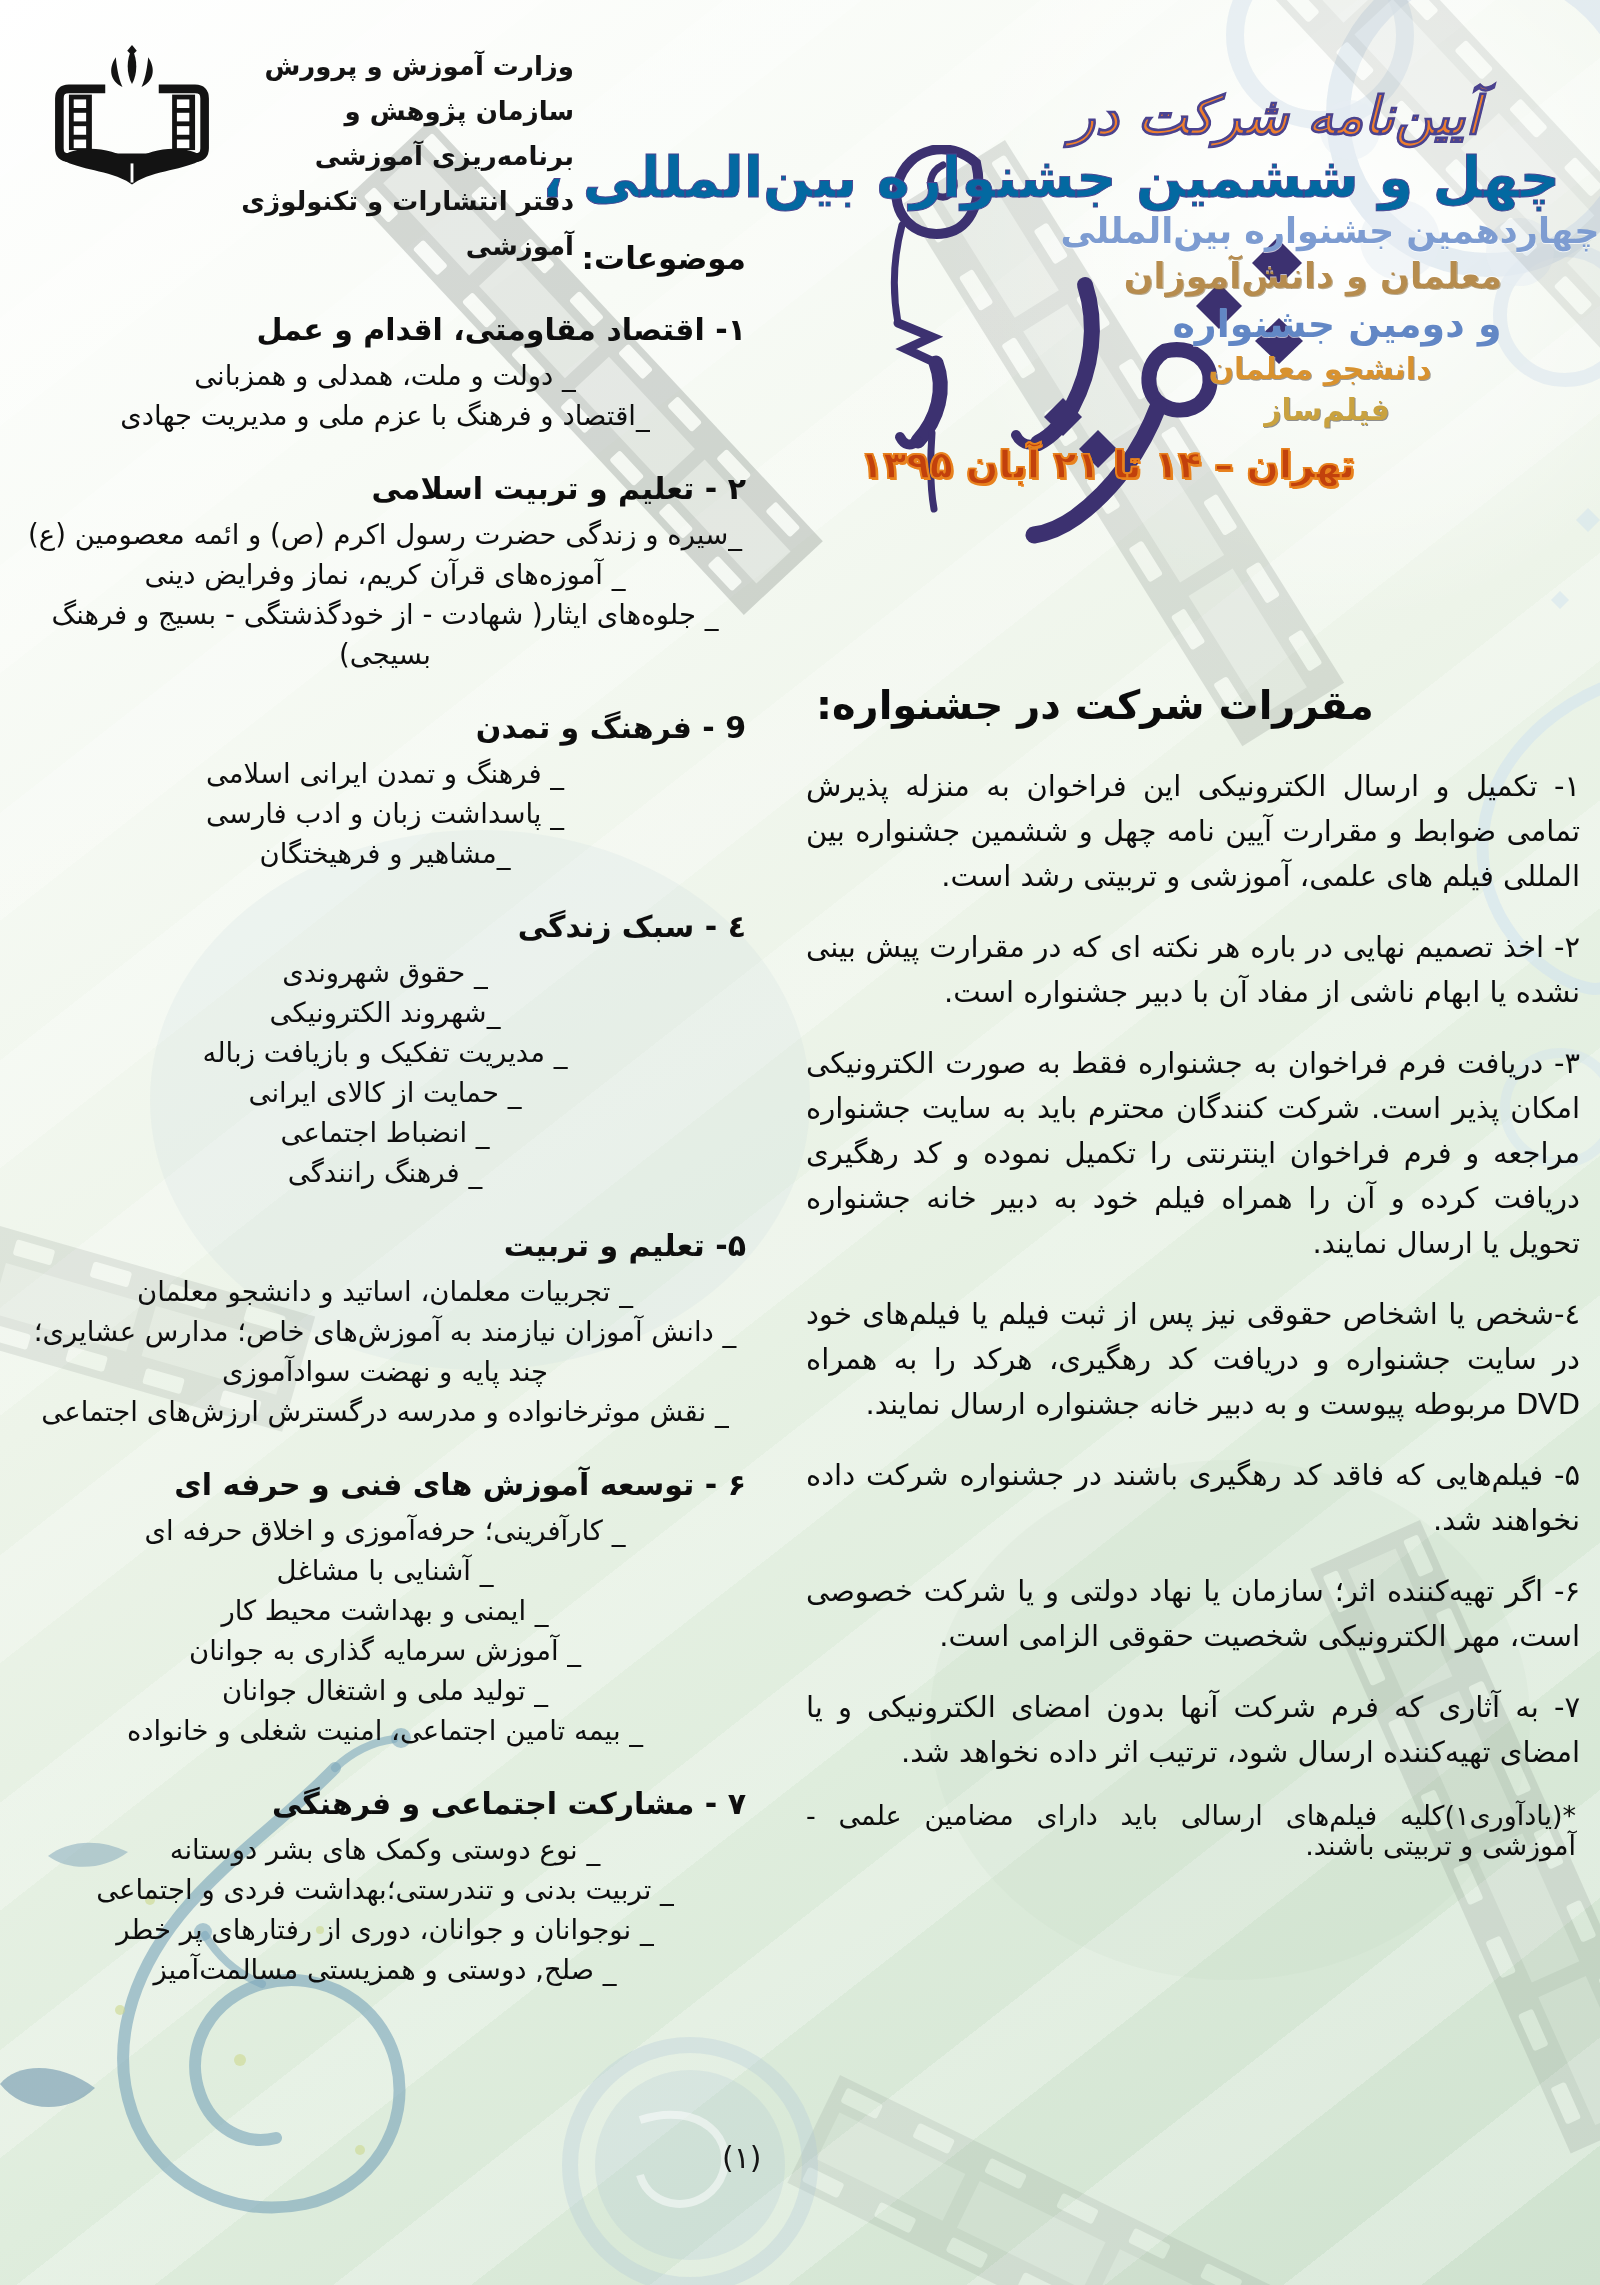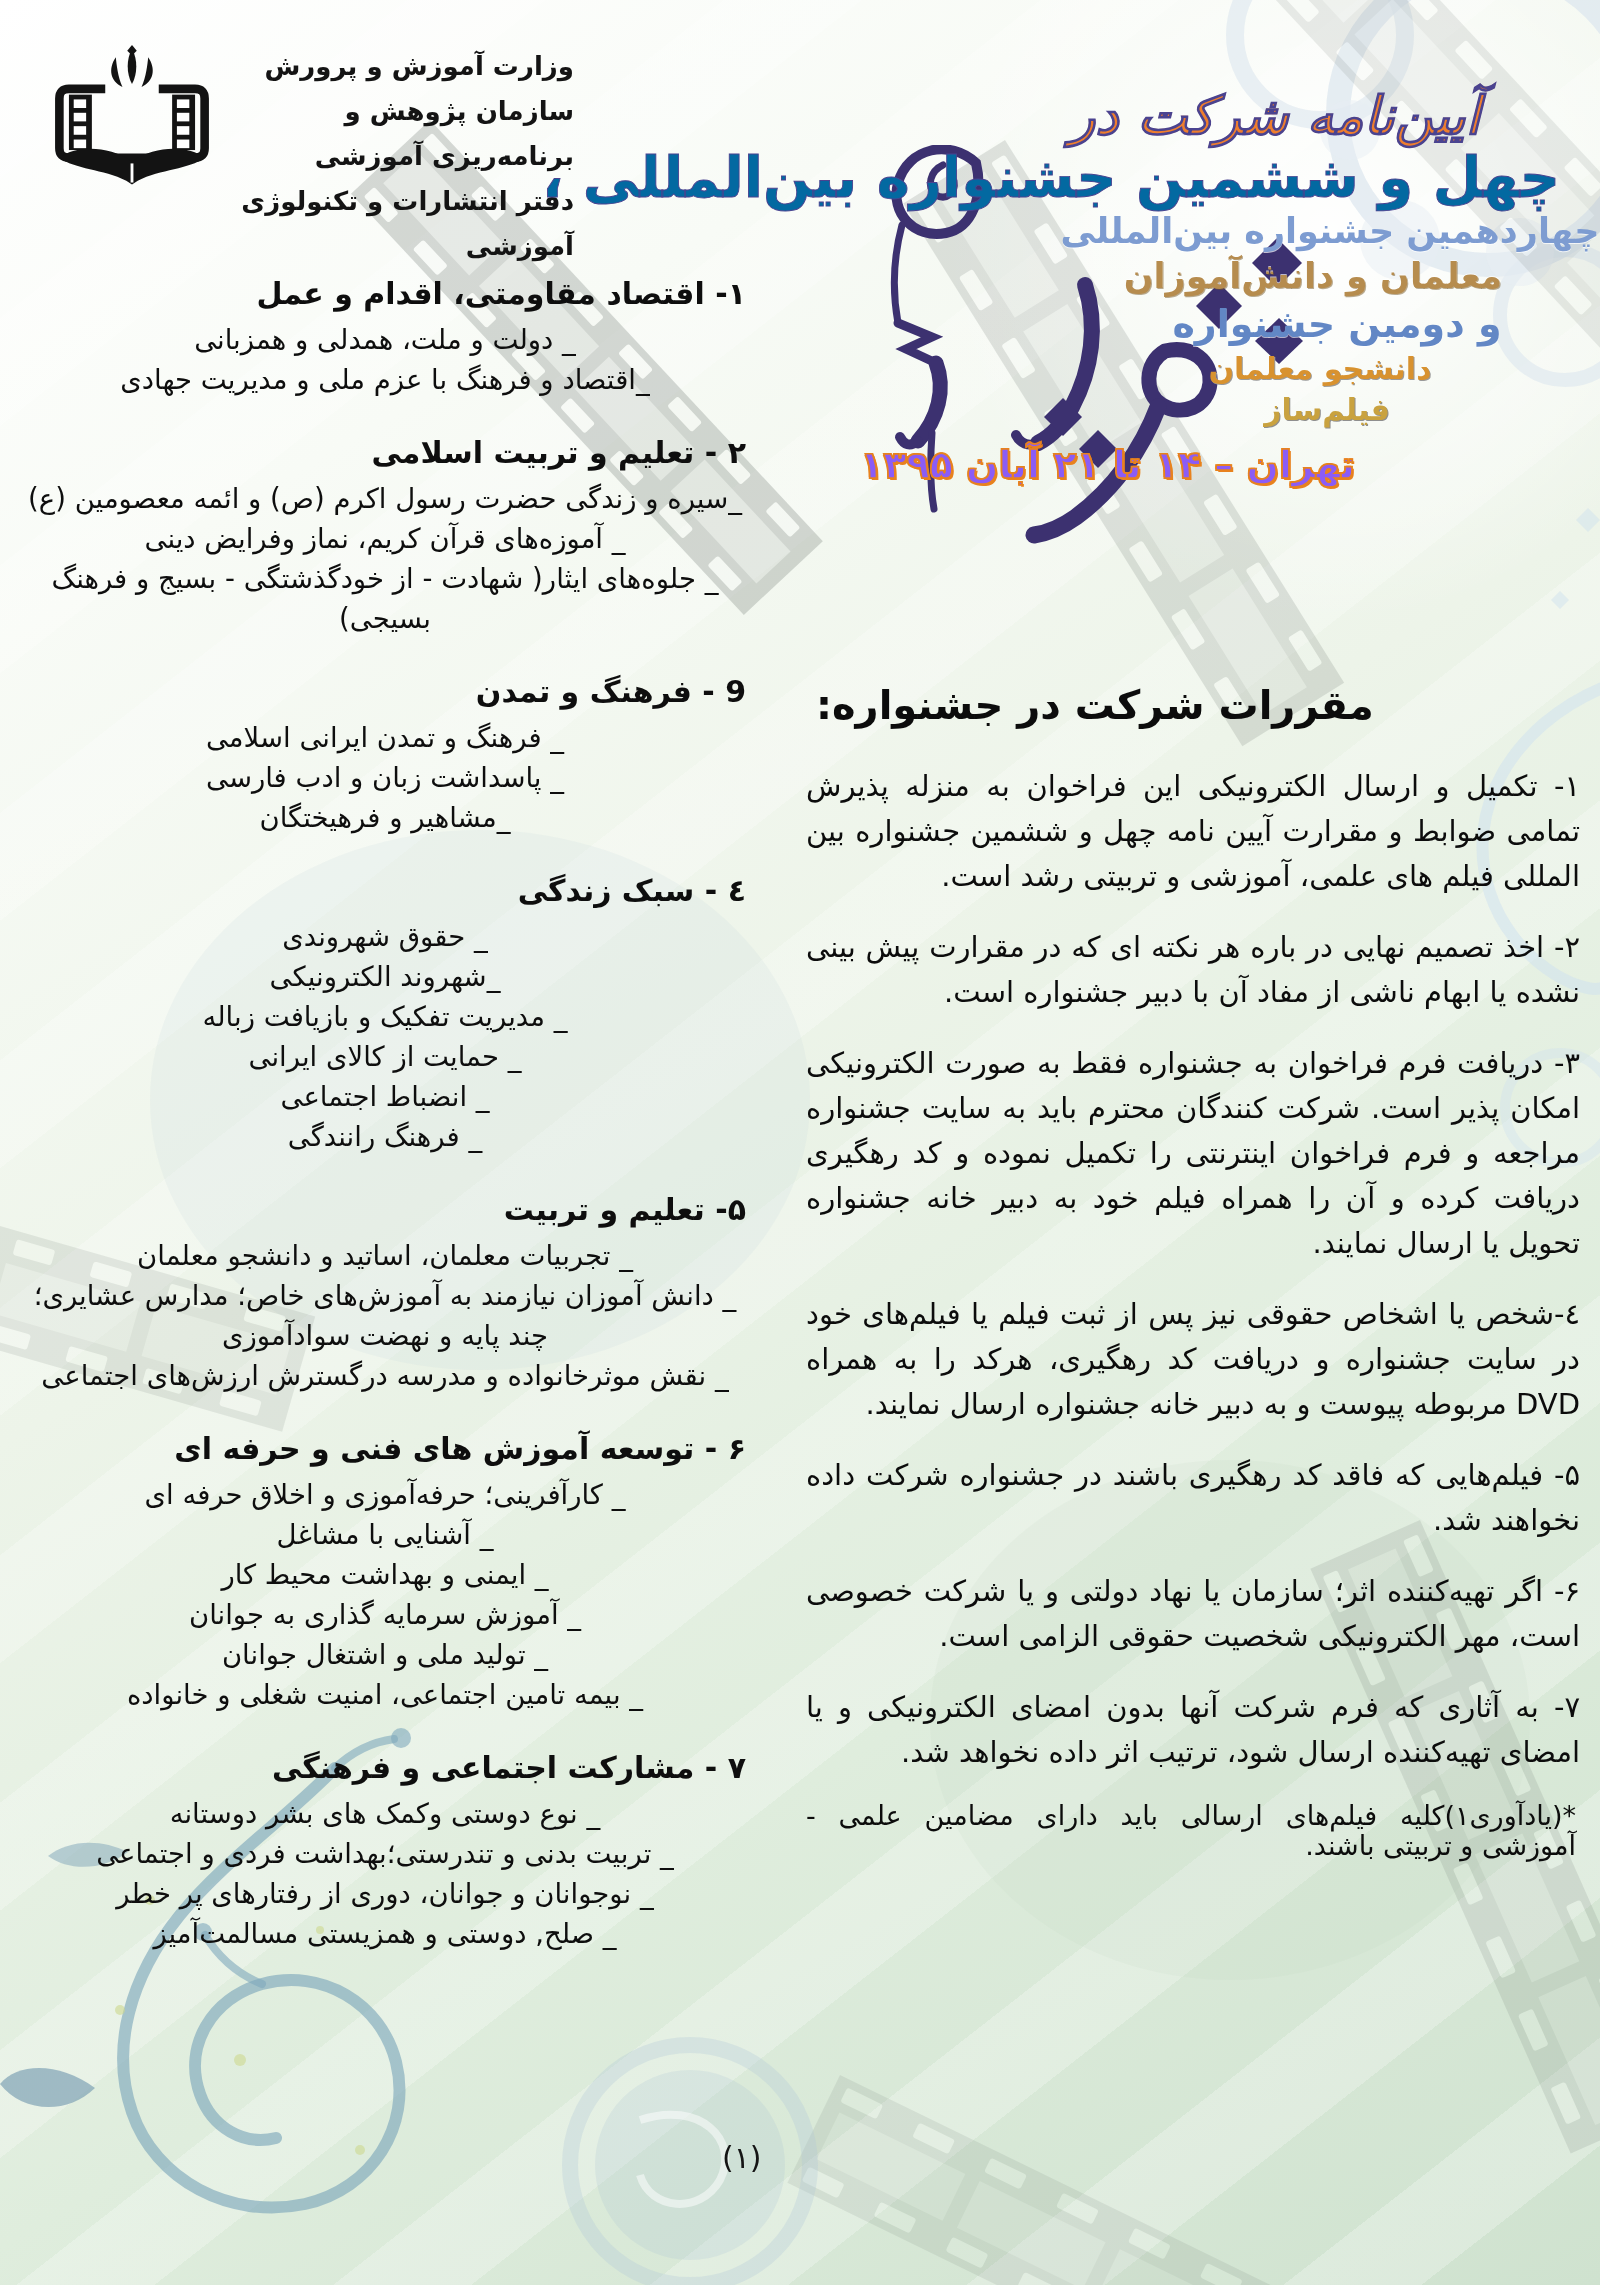--- a/index.html
+++ b/index.html
@@ -29,21 +29,21 @@
   .festival div{white-space:nowrap;}
   .f1{font-size:53px;font-weight:bold;color:#ee7e2e;line-height:60px;font-style:italic;-webkit-text-stroke:0.9px #4a4390;}
   .f2{font-size:56px;font-weight:bold;color:#0369a1;line-height:63px;-webkit-text-stroke:0.9px #4a4390;}
   .f3{font-size:35px;font-weight:bold;color:#7d9cd1;line-height:45px;transform:translateX(55px);text-shadow:0 1px 0 rgba(255,255,255,.7);}
   .f4{font-size:35px;font-weight:bold;color:#b68c4e;line-height:45px;transform:translateX(38px);text-shadow:0 -1px 0 rgba(255,255,255,.65),1px 1px 0 rgba(120,90,40,.5);}
   .f5{font-size:38px;font-weight:bold;color:#6287c5;line-height:50px;transform:translateX(62px);text-shadow:0 1px 0 rgba(255,255,255,.6);}
   .f6{font-size:30px;font-weight:bold;color:#d8922f;line-height:40px;transform:translateX(45px);text-shadow:1px 1px 0 #9a9a9a;}
   .f7{font-size:30px;font-weight:bold;color:#c9a23f;line-height:42px;transform:translateX(52px);text-shadow:1px 1px 0 #8f8f8f;}
   .fest-date{
     position:absolute;right:245px;top:443px;z-index:2;direction:rtl;white-space:nowrap;
-    font-size:38px;font-weight:bold;color:#8b5cf6;
+    font-size:38px;font-weight:bold;color:#c2410c;
     -webkit-text-stroke:1.4px #e8821e;
     text-shadow:2px 2px 0 #e8821e,-1px -1px 0 #e8821e,1px -1px 0 #e8821e,-1px 1px 0 #e8821e;
   }
 
   
   .topics{position:absolute;left:24px;top:240px;width:722px;direction:rtl;text-align:right;color:#0e0e0e;z-index:2;}
   .t-title{font-size:31px;font-weight:bold;margin:0 0 4px 0;}
   .t-sec{margin-top:36px;}
   .t-sec-title{font-size:30px;font-weight:bold;margin:0 0 8px 0;}
   .t-item{font-size:27.5px;line-height:40px;margin:0;text-align:center;}
@@ -206,20 +206,21 @@
   <div class="f2">چهل و ششمین جشنواره بین‌المللی ،</div>
   <div class="f3">چهاردهمین جشنواره بین‌المللی</div>
   <div class="f4">معلمان و دانش‌آموزان</div>
   <div class="f5">و دومین جشنواره</div>
   <div class="f6">دانشجو معلمان</div>
   <div class="f7">فیلم‌ساز</div>
 </section>
 <div class="fest-date">تهران – ۱۴ تا ۲۱ آبان ۱۳۹۵</div>
 
 <aside class="topics">
+  <h2 class="t-title">موضوعات:</h2>
 
   <section class="t-sec">
     <h3 class="t-sec-title">۱- اقتصاد مقاومتی، اقدام و عمل</h3>
     <p class="t-item">_ دولت و ملت، همدلی و همزبانی</p>
     <p class="t-item">_اقتصاد و فرهنگ با عزم ملی و مدیریت جهادی</p>
   </section>
 
   <section class="t-sec">
     <h3 class="t-sec-title">۲ - تعلیم و تربیت اسلامی</h3>
     <p class="t-item">_سیره و زندگی حضرت رسول اکرم (ص)  و ائمه معصومین (ع)</p>

